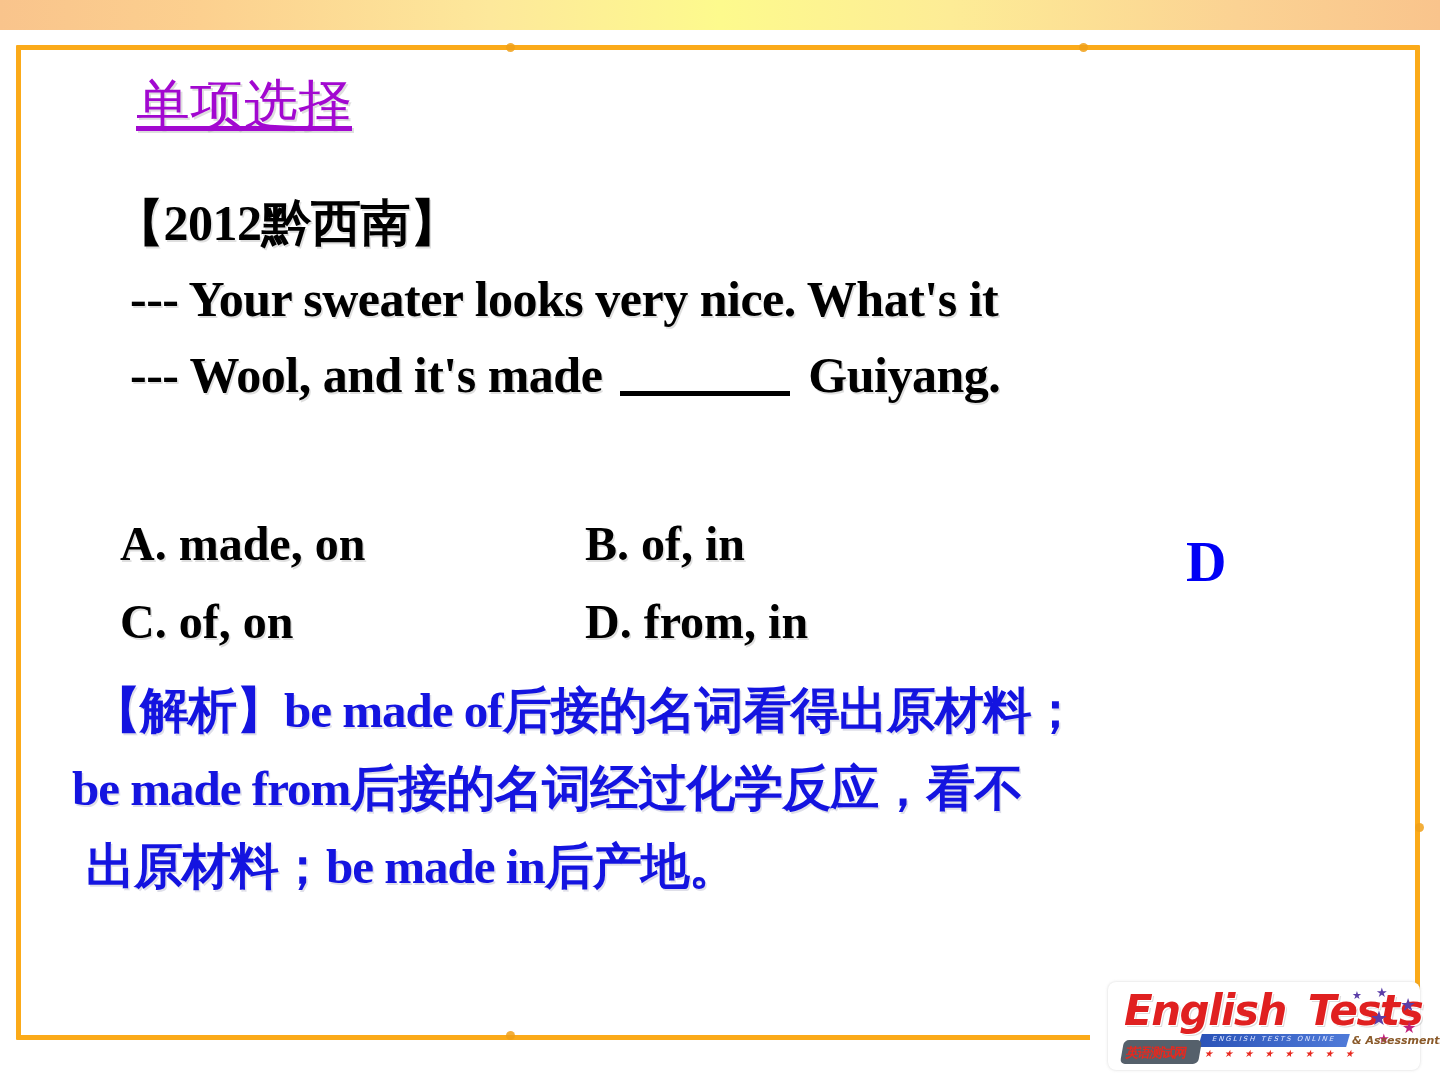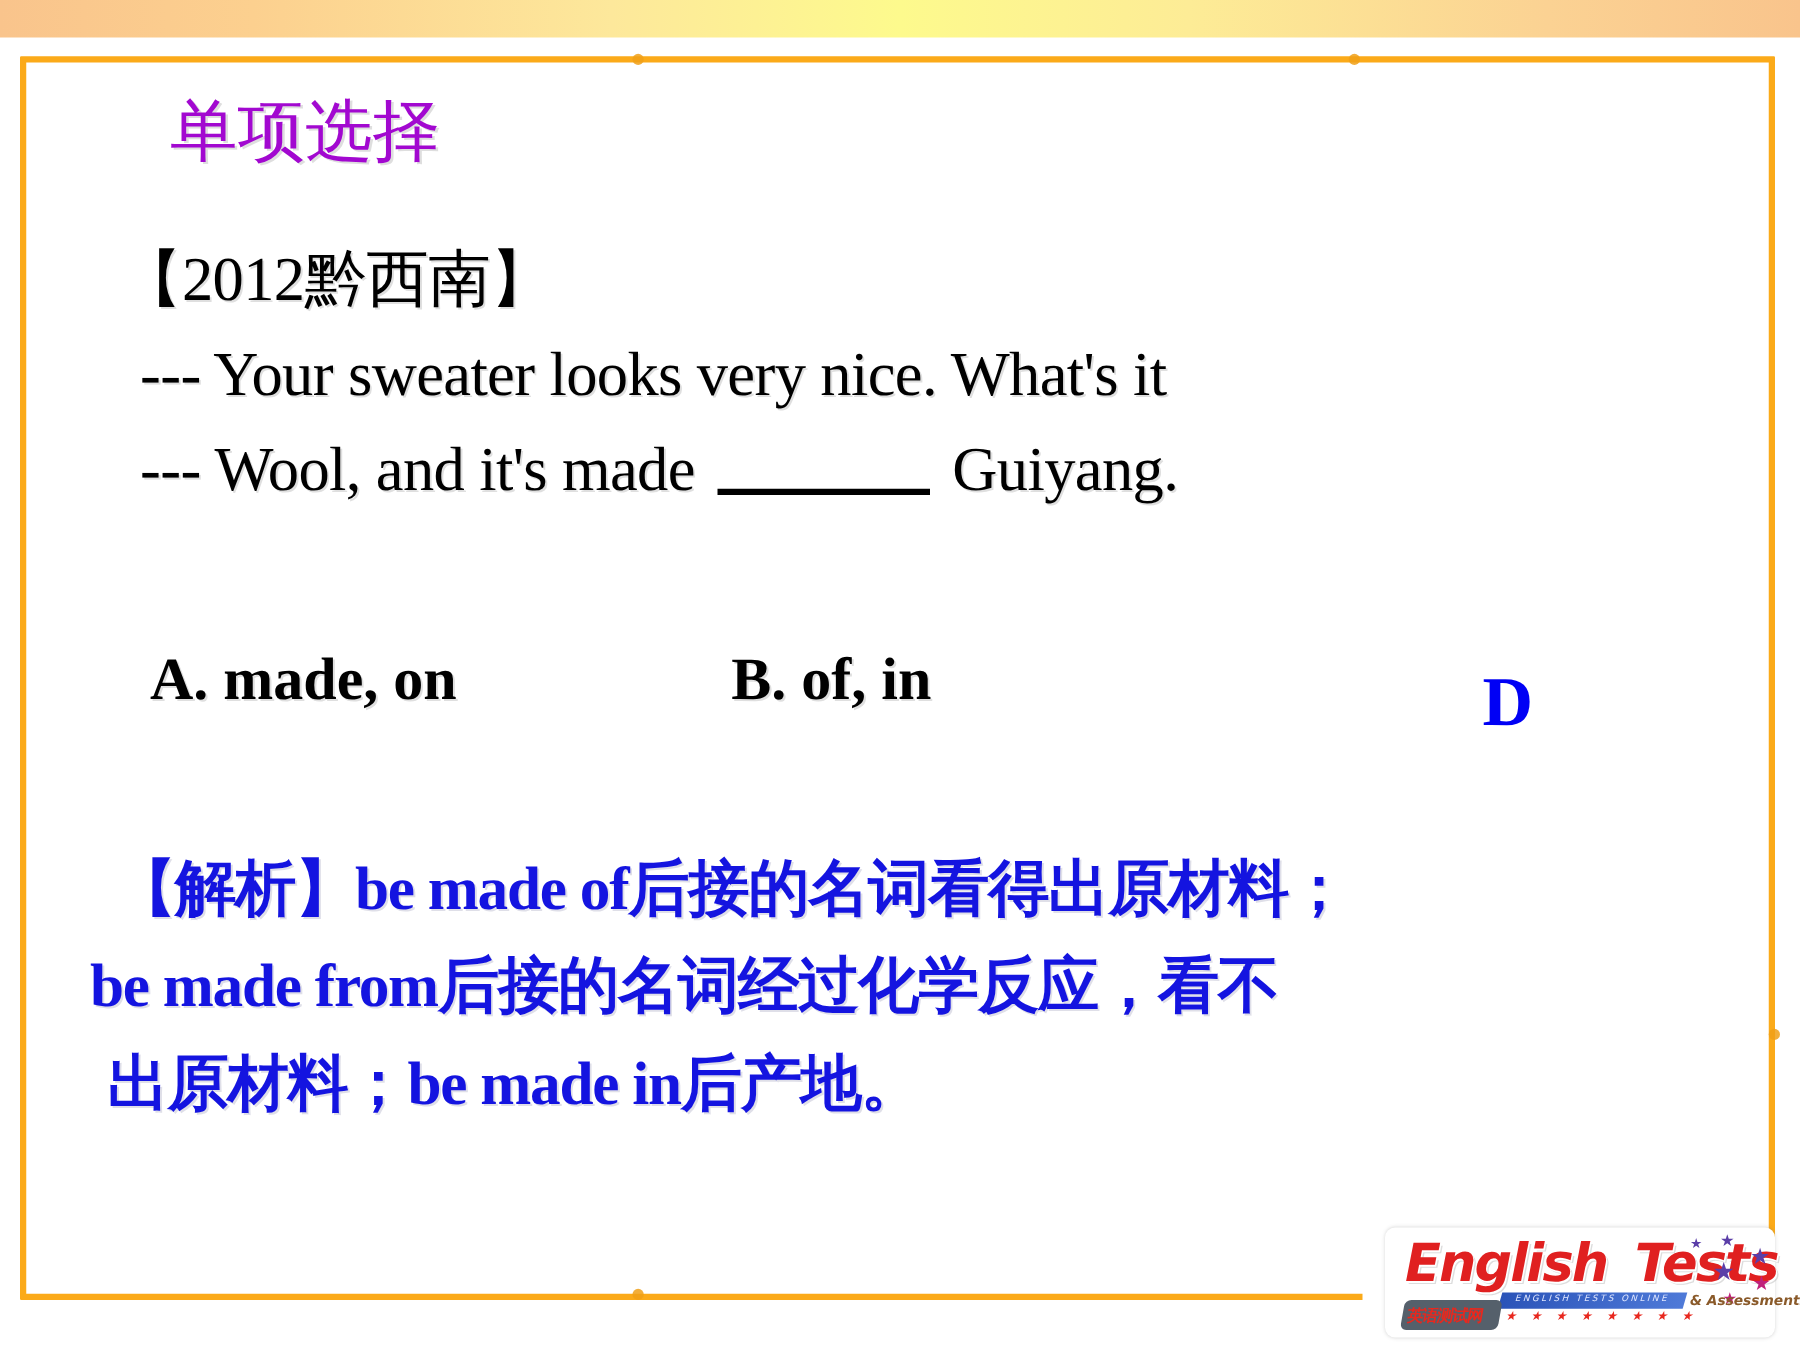--- a/index.html
+++ b/index.html
@@ -72,30 +72,31 @@
     position: absolute;
     left: 136px;
     top: 78px;
     font-size: 54px;
     line-height: 1;
     color: #a208d0;
     font-weight: 400;
     font-family: "DejaVu Serif", "Liberation Serif", serif;
     text-shadow: 2px 2px 0 rgba(160,160,160,.35);
     white-space: nowrap;
+    text-decoration: underline;
   }
 
   
   #question-block {
     position: absolute;
-    left: 68px;
+    left: 86px;
     top: 185px;
     width: 1320px;
     color: #000000;
-    font-weight: normal;
+    font-weight: bold;
     font-size: 50px;
     line-height: 76px;
     font-family: "Liberation Serif", "DejaVu Serif", serif;
     letter-spacing: -0.5px;
     text-shadow: 1.5px 1.5px 0 rgba(150,150,150,.30);
   }
   #question-block .tag {
     display: block;
     padding-left: 28px;
     font-size: 50px;
@@ -303,20 +304,23 @@
 
   <div id="question-block">
     <span class="tag">【2012黔西南】</span>
     <span class="qline">--- Your sweater looks very nice. What's it</span>
     <span class="qline"><span>--- Wool, and it's made </span><span class="blank"></span><span> Guiyang.</span></span>
   </div>
 
   <div id="options">
     <span class="opt-row">
       <span class="opt col1">A. made, on</span><span class="opt col2">B. of, in</span>
+    </span>
+    <span class="opt-row">
+      <span class="opt col1">C. of, on</span><span class="opt col2">D. from, in</span>
     </span>
   </div>
 
   <div id="answer-key">D</div>
 
   <div id="explanation">
     <span class="exp-line l1">【解析】be made of后接的名词看得出原材料；</span>
     <span class="exp-line l2">be made from后接的名词经过化学反应，看不</span>
     <span class="exp-line l3">出原材料；be made in后产地。</span>
   </div>

